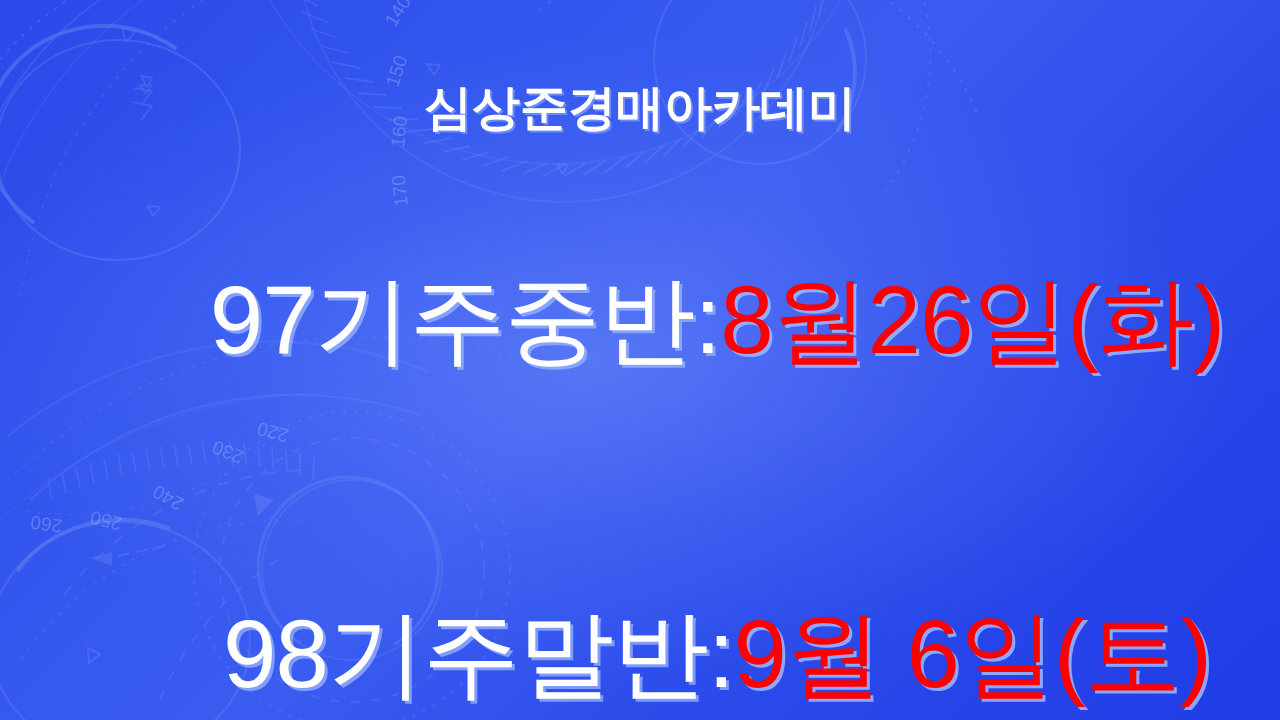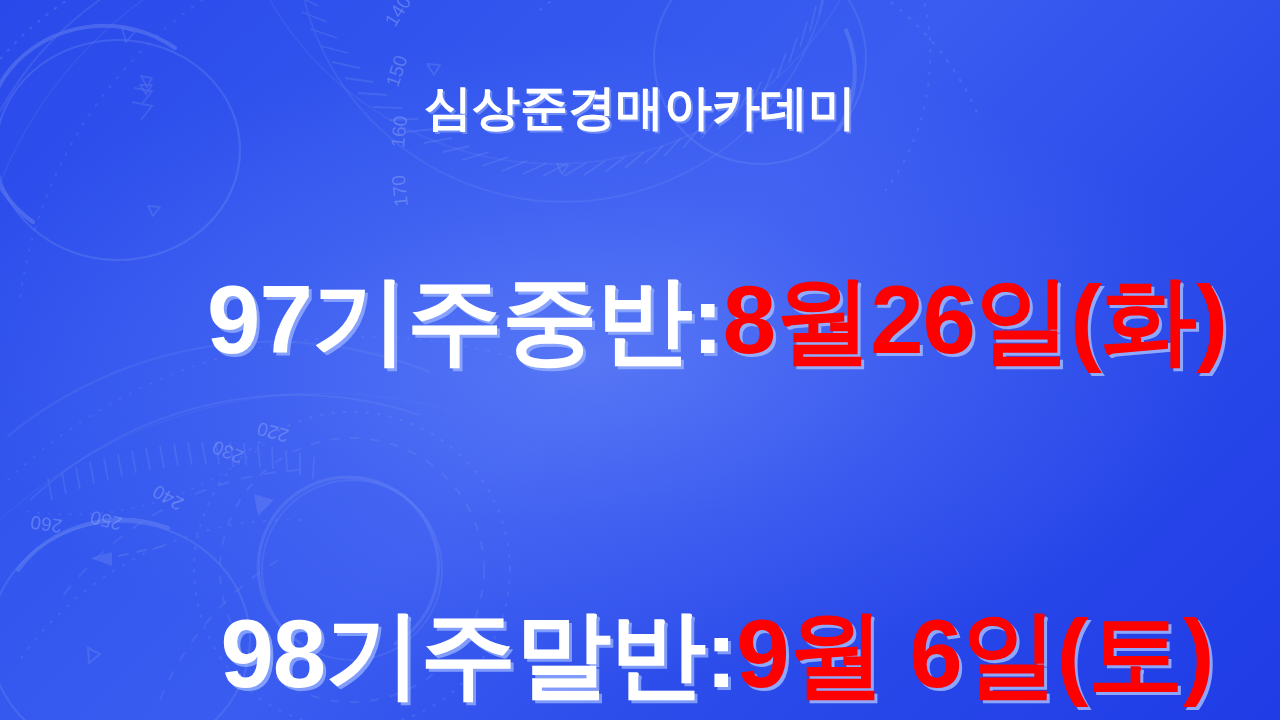--- a/index.html
+++ b/index.html
@@ -50,21 +50,21 @@
     color: #ffffff;
     letter-spacing: 0px;
     line-height: 1.0;
     white-space: nowrap;
     text-shadow: 2px 2px 0 rgba(150,175,255,0.55);
   }
 
   .line {
     margin-top: 6px;
     font-size: 96px;
-    font-weight: bold;
+    font-weight: normal;
     line-height: 1.18;
     white-space: pre;
     letter-spacing: -1px;
   }
   .line.l1 { margin-top: 18px; }
   .line.l2 { margin-top: -6px; }
 
   .w {
     color: #ffffff;
     text-shadow: 3px 3px 0 rgba(155,180,255,0.75);

